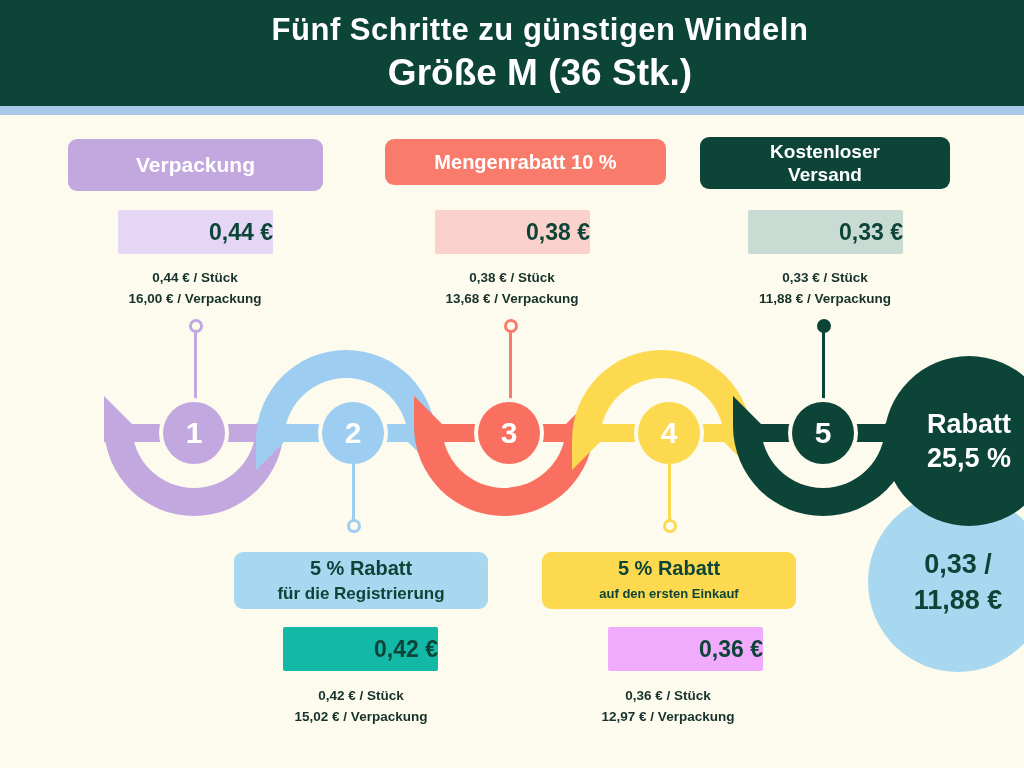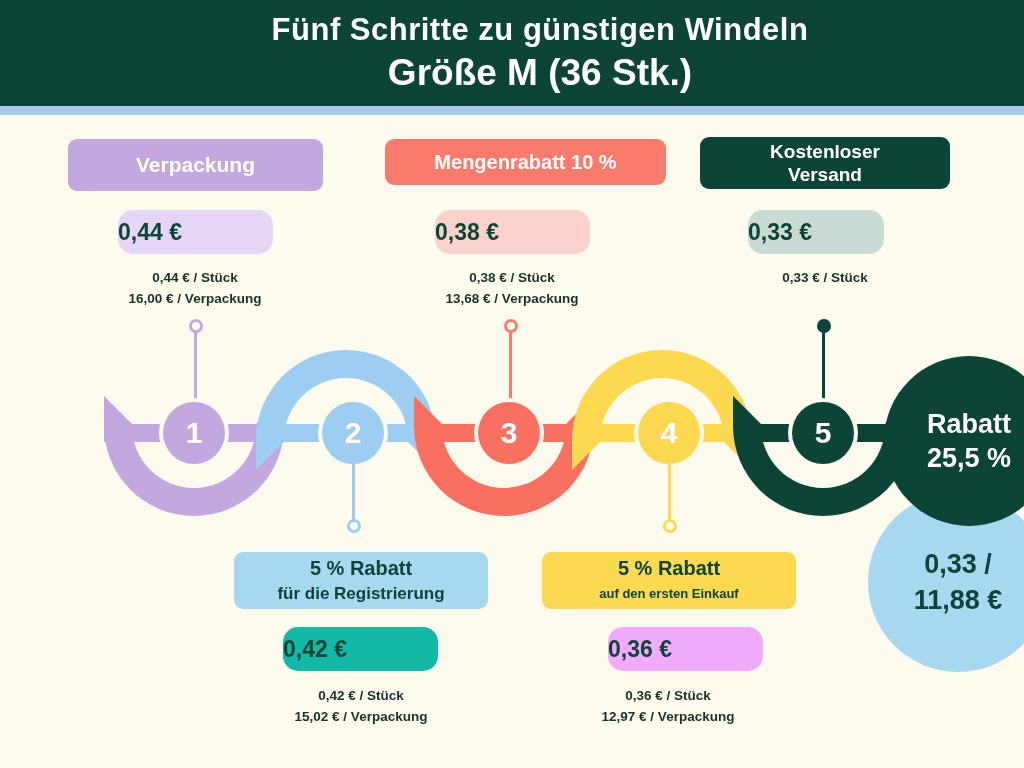--- a/index.html
+++ b/index.html
@@ -53,25 +53,25 @@
     box-sizing: border-box;
     text-align: center;
     display: flex;
     align-items: center;
     justify-content: center;
     flex-direction: column;
     font-weight: bold;
   }
   .price-box {
     position: absolute;
-    border-radius: 15px;
-    text-align: center;
-    display: flex;
-    align-items: center;
-    justify-content: flex-start;
+    border-radius: 2px;
+    text-align: center;
+    display: flex;
+    align-items: center;
+    justify-content: flex-end;
     font-size: 23px;
     font-weight: bold;
     color: #0d4438;
   }
   .sub {
     position: absolute;
     text-align: center;
     font-size: 13.5px;
     font-weight: bold;
     color: #16322b;
@@ -194,25 +194,26 @@
   <span>0,38 € / Stück</span>
   <span>13,68 € / Verpackung</span>
 </div>
 <div class="dot" style="left:504px; top:319px; border-color:#f97b6b;"></div>
 <div class="stem" style="left:509px; top:330px; height:90px; background:#f97b6b;"></div>
 
 <div class="pill" style="left:700px; top:137px; width:250px; height:52px; background:#0d4438; color:#ffffff; font-size:19px; line-height:23px;">
   <span>Kostenloser</span>
   <span>Versand</span>
 </div>
-<div class="price-box" style="left:748px; top:210px; width:136px; height:44px; background:#c8dcd4;">
+<div class="price-box" style="left:748px; top:210px; width:155px; height:44px; background:#c8dcd4;">
   <span>0,33 €</span>
 </div>
 <div class="sub" style="left:695px; top:267px;">
   <span>0,33 € / Stück</span>
+  <span>11,88 € / Verpackung</span>
 </div>
 <div class="dot filled" style="left:817px; top:319px; border-color:#0d4438;"></div>
 <div class="stem" style="left:822px; top:330px; height:90px; background:#0d4438;"></div>
 
 <div class="baseline">
   <div style="left:0px;   width:180px; background:#c3a8e0;"></div>
   <div style="left:180px; width:150px; background:#9dcdf0;"></div>
   <div style="left:330px; width:150px; background:#f97060;"></div>
   <div style="left:480px; width:150px; background:#fcd94f;"></div>
   <div style="left:630px; width:290px; background:#0d4438;"></div>

